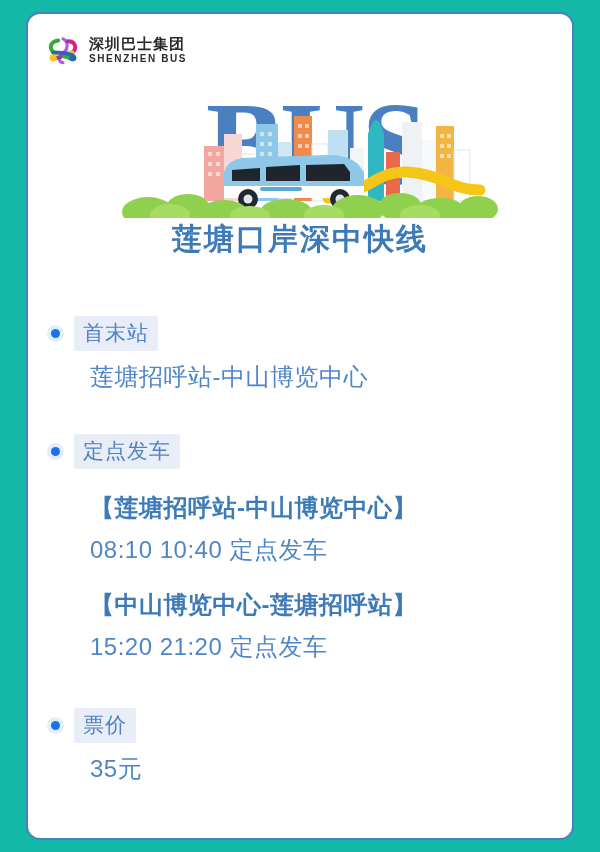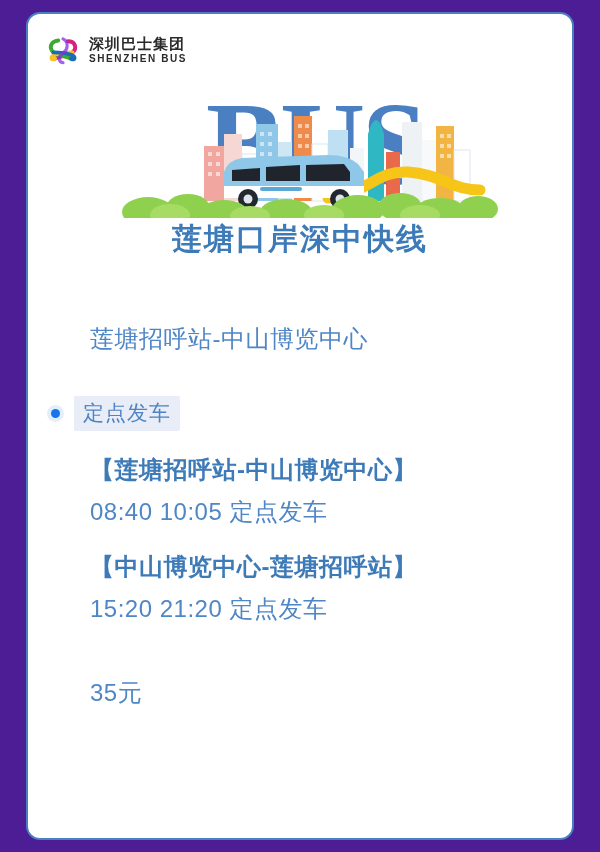--- a/index.html
+++ b/index.html
@@ -12,21 +12,21 @@
     height: 852px;
     background: #f0f0f0;
     font-family: "Liberation Sans", "DejaVu Sans", sans-serif;
     overflow: hidden;
   }
 
   .page {
     position: relative;
     width: 600px;
     height: 852px;
-    background: #4c1d95;
+    background: #14b8a6;
     box-sizing: border-box;
   }
 
   
   .card {
     position: absolute;
     left: 26px;
     top: 12px;
     width: 548px;
     height: 828px;
@@ -265,45 +265,57 @@
           <ellipse cx="392" cy="129" rx="20" ry="10"></ellipse>
         </g>
       </svg>
     </div>
 
     <div class="route-title">莲塘口岸深中快线</div>
 
     <div class="sections">
 
       <div class="section">
+        <div class="section-head">
+          <span class="bullet-wrap">
+              <span class="bullet"></span>
+            </span>
+          <span class="section-label">首末站</span>
+        </div>
         <div class="section-body">
           <div class="line">莲塘招呼站-中山博览中心</div>
         </div>
       </div>
 
       <div class="gap-md"></div>
 
       <div class="section">
         <div class="section-head">
           <span class="bullet-wrap">
               <span class="bullet"></span>
             </span>
           <span class="section-label">定点发车</span>
         </div>
         <div class="section-body">
           <div class="line bold">【莲塘招呼站-中山博览中心】</div>
-          <div class="line">08:40  10:05  定点发车</div>
+          <div class="line">08:10  10:40  定点发车</div>
           <div class="line bold">【中山博览中心-莲塘招呼站】</div>
           <div class="line">15:20  21:20  定点发车</div>
         </div>
       </div>
 
       <div class="gap-lg"></div>
 
       <div class="section">
+        <div class="section-head">
+          <span class="bullet-wrap">
+              <span class="bullet"></span>
+            </span>
+          <span class="section-label">票价</span>
+        </div>
         <div class="section-body">
           <div class="line">35元</div>
         </div>
       </div>
 
     </div>
   </div>
 </div>
 
 </body></html>

